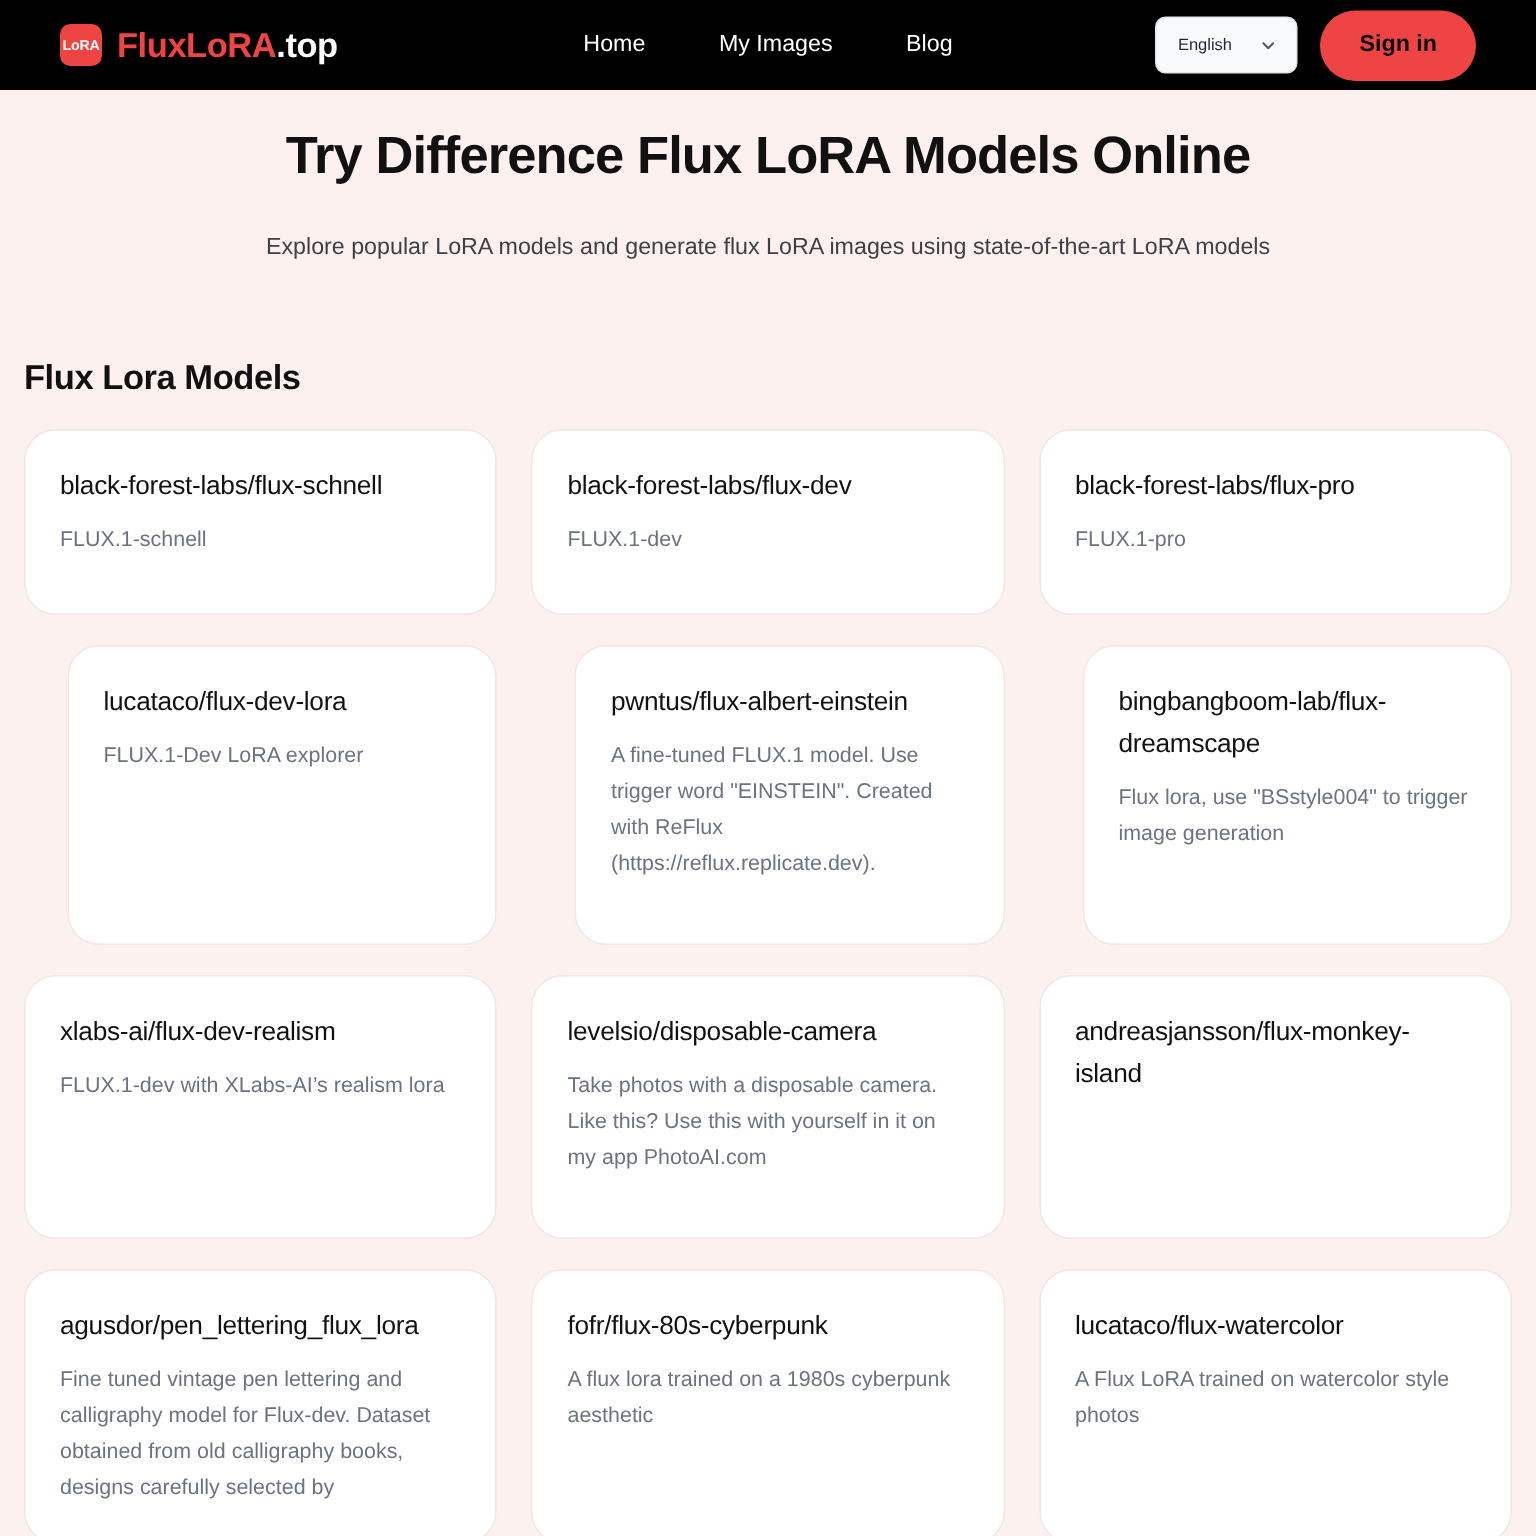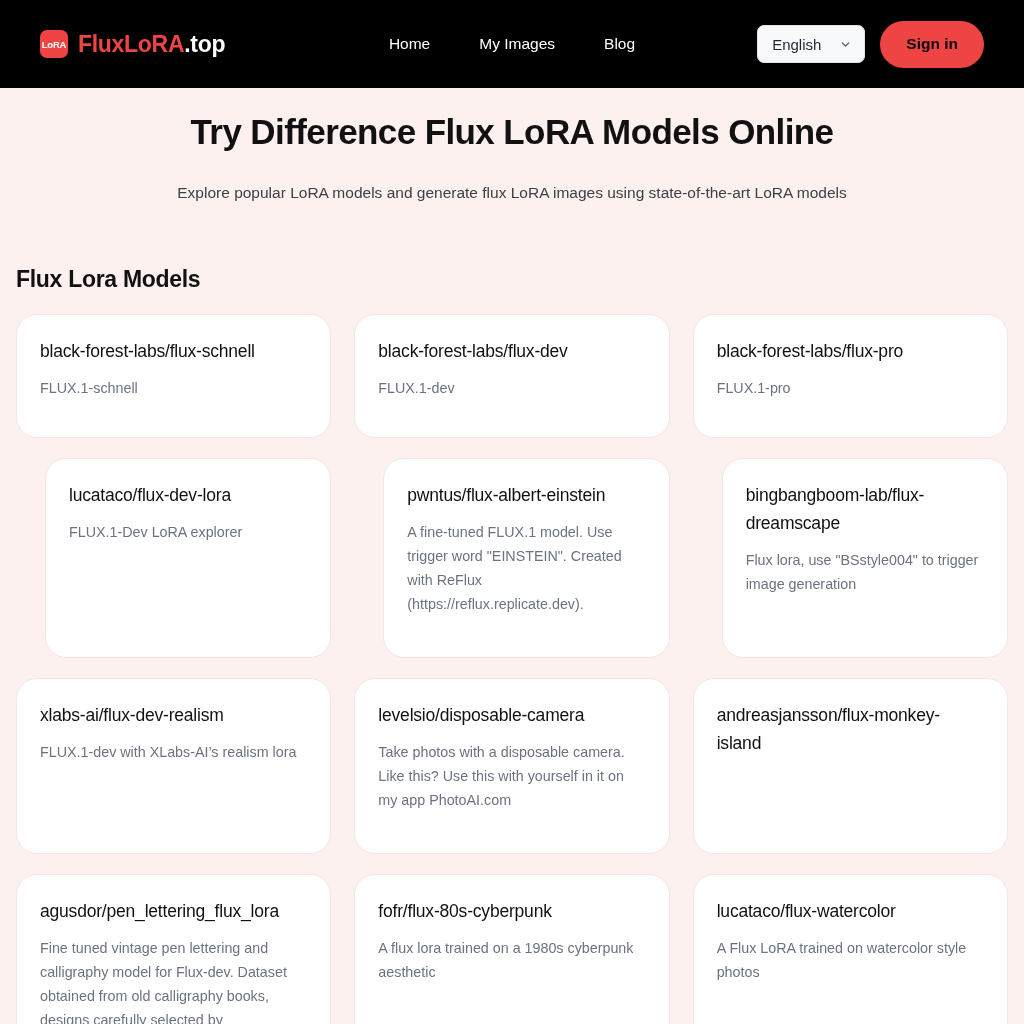--- a/index.html
+++ b/index.html
@@ -11,21 +11,21 @@
   }
 
   body {
     background: #fdf1f0;
     font-family: "Liberation Sans", sans-serif;
     -webkit-font-smoothing: antialiased;
   }
 
   
   .header {
-    height: 88px;
+    height: 60px;
     background: #000000;
     display: flex;
     align-items: center;
     padding: 0 40px;
     position: relative;
   }
 
   .brand {
     display: flex;
     align-items: center;
@@ -86,21 +86,21 @@
     align-items: center;
     gap: 18px;
     background: #f8f9fa;
     border: 1px solid #e2e4e7;
     border-radius: 7px;
     padding: 9px 12px 9px 14px;
     cursor: pointer;
     height: 38px;
   }
   .lang-label {
-    font-size: 15px;
+    font-size: 11px;
     color: #1f2733;
     white-space: nowrap;
   }
   .chev {
     width: 13px;
     height: 13px;
     flex: 0 0 auto;
     display: block;
   }
 

